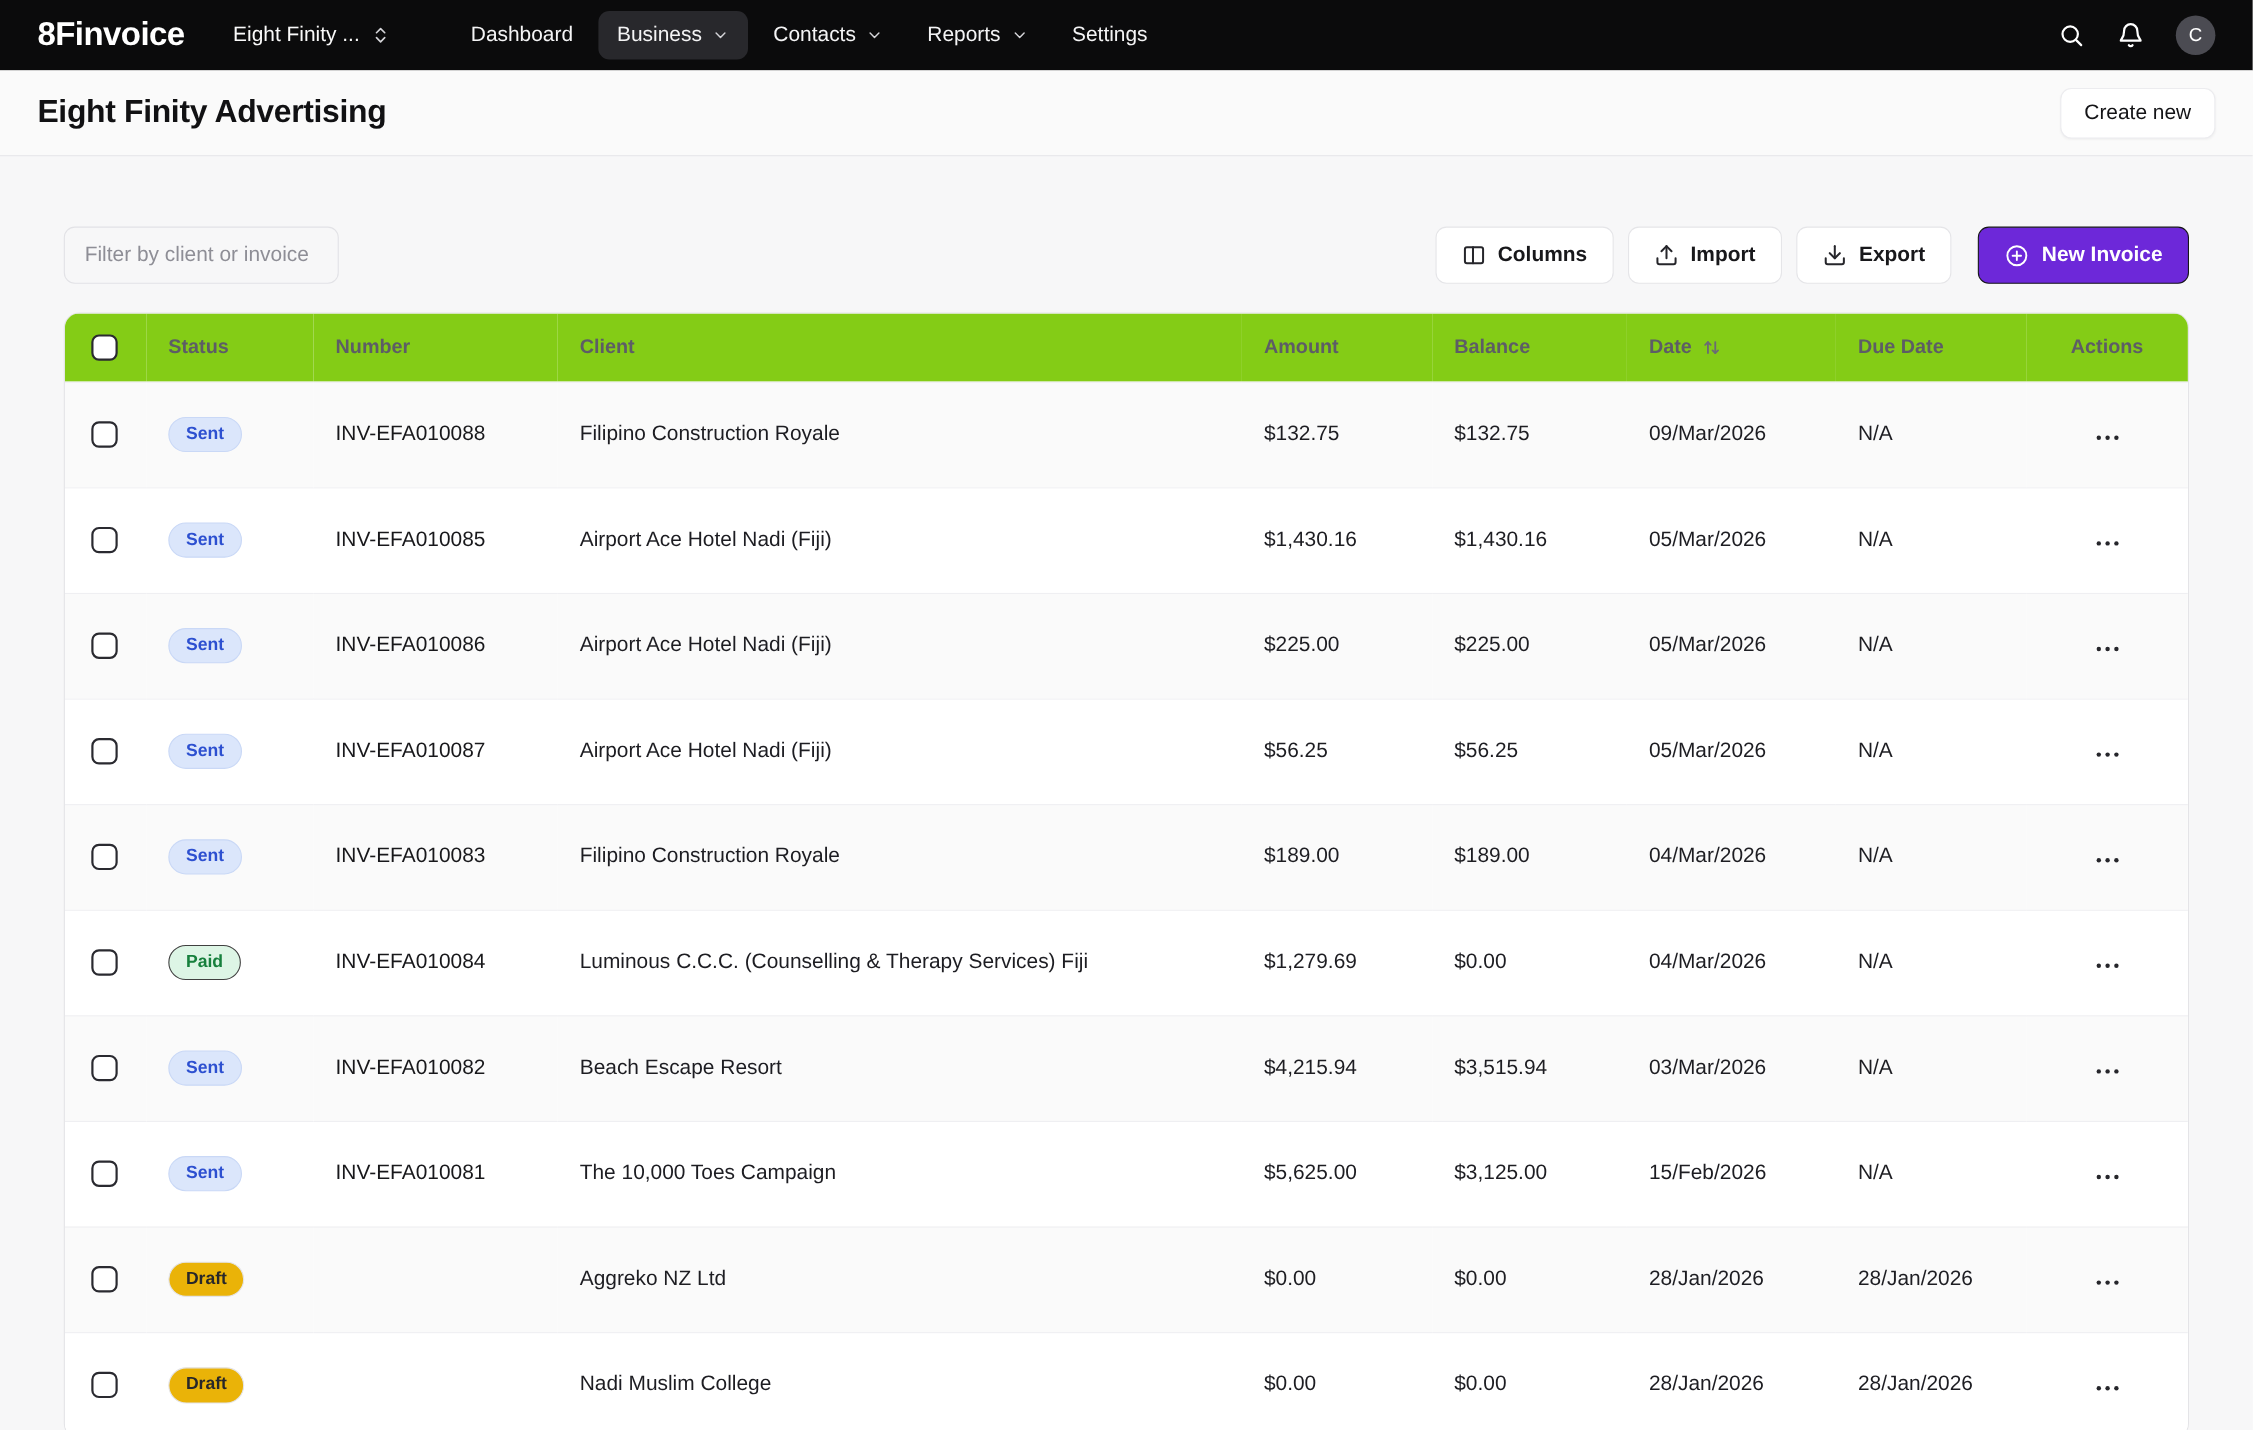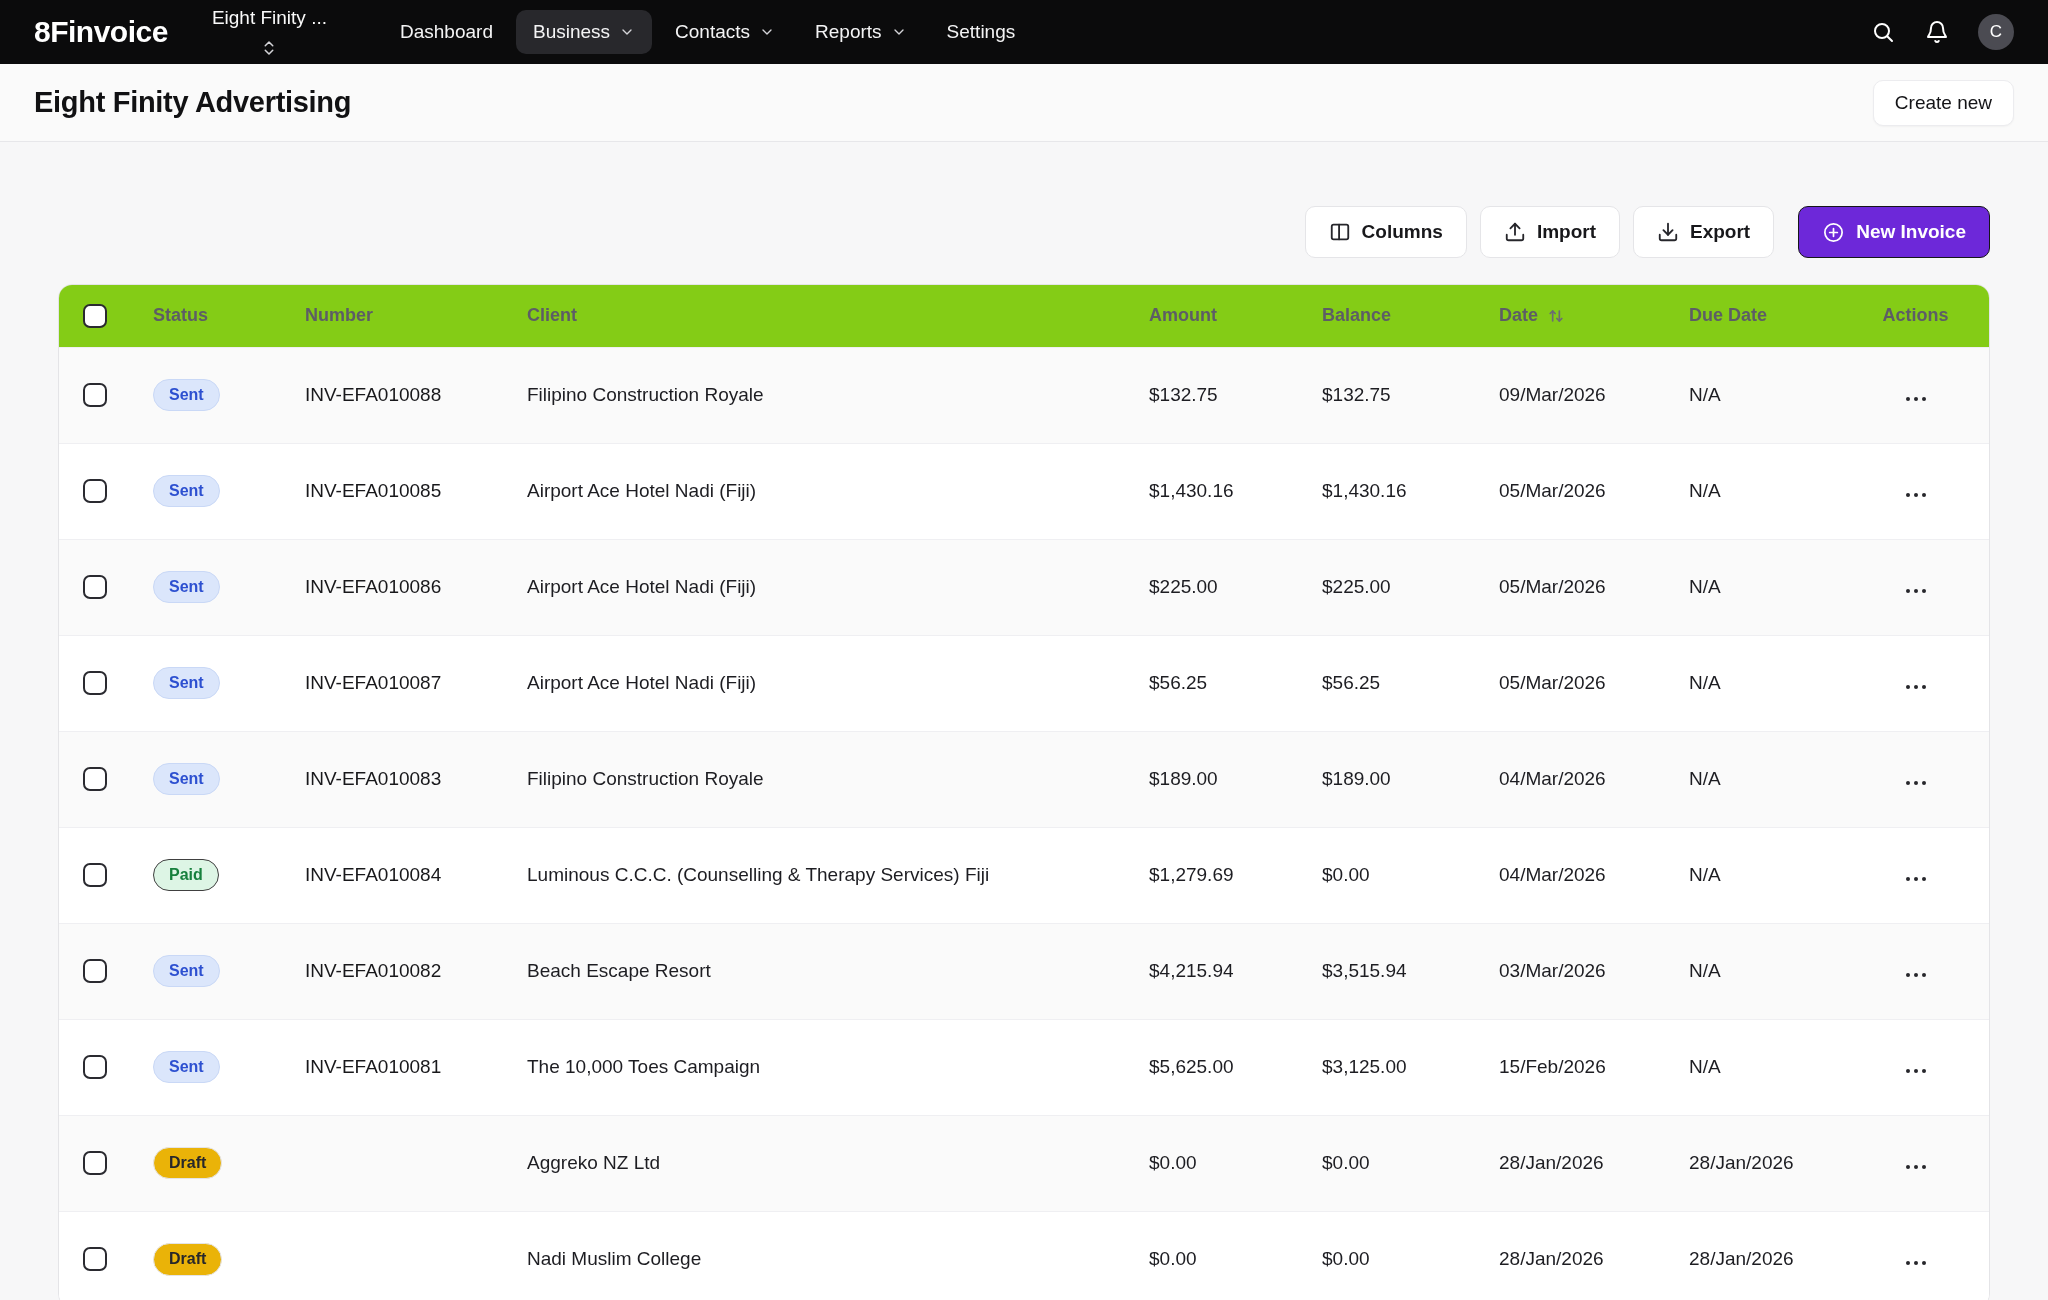--- a/index.html
+++ b/index.html
@@ -2,21 +2,21 @@
 <html><head>
 <meta charset="utf-8">
 <style>
   * { margin:0; padding:0; box-sizing:border-box; }
   html,body { width:2048px; height:1300px; overflow:hidden; }
   body { font-family:"Liberation Sans", sans-serif; background:#f7f7f8; color:#1d1d22; }
 
   
   .navbar { height:64px; background:#0b0b0c; display:flex; align-items:center; padding:0 34px; }
   .brand { color:#ffffff; font-size:30px; font-weight:700; letter-spacing:-0.5px; }
-  .org-switcher { display:flex; align-items:center; gap:10px; margin-left:44px; color:#fafafa; font-size:19px; cursor:pointer;flex-direction:column; }
+  .org-switcher { display:flex; align-items:center; gap:10px; margin-left:44px; color:#fafafa; font-size:19px; cursor:pointer; }
   .org-switcher svg { stroke:#d4d4d8; }
   .nav-items { display:flex; align-items:center; gap:6px; margin-left:56px; }
   .nav-item { display:flex; align-items:center; gap:9px; color:#f4f4f5; font-size:19px; padding:11px 17px; border-radius:10px; cursor:pointer; }
   .nav-item.active { background:#28282c; }
   .nav-item svg { stroke:#d4d4d8; }
   .nav-right { margin-left:auto; display:flex; align-items:center; gap:28px; }
   .icon-btn { width:26px; height:26px; display:flex; align-items:center; justify-content:center; cursor:pointer; }
   .icon-btn svg { stroke:#ffffff; }
   .avatar { width:36px; height:36px; border-radius:50%; background:#4b4b52; color:#ffffff; font-size:17px; font-weight:500; display:flex; align-items:center; justify-content:center; cursor:pointer; }
 
@@ -136,20 +136,21 @@
 </nav>
 
 <header class="page-header">
   <h1 class="page-title">Eight Finity Advertising</h1>
   <button class="create-btn">Create new</button>
 </header>
 
 <main class="content">
 
   <div class="toolbar">
+    <input class="filter-input" type="text" placeholder="Filter by client or invoice" style="">
     <div class="toolbar-actions">
       <button class="tb-btn">
         <span style="display:flex;">
           <svg width="22" height="22" viewBox="0 0 24 24" fill="none" stroke-width="2" stroke-linecap="round">
               <rect x="3" y="4" width="18" height="16" rx="2"></rect>
               <path d="M11 4v16"></path>
             </svg>
         </span>
         <span>Columns</span>
       </button>

